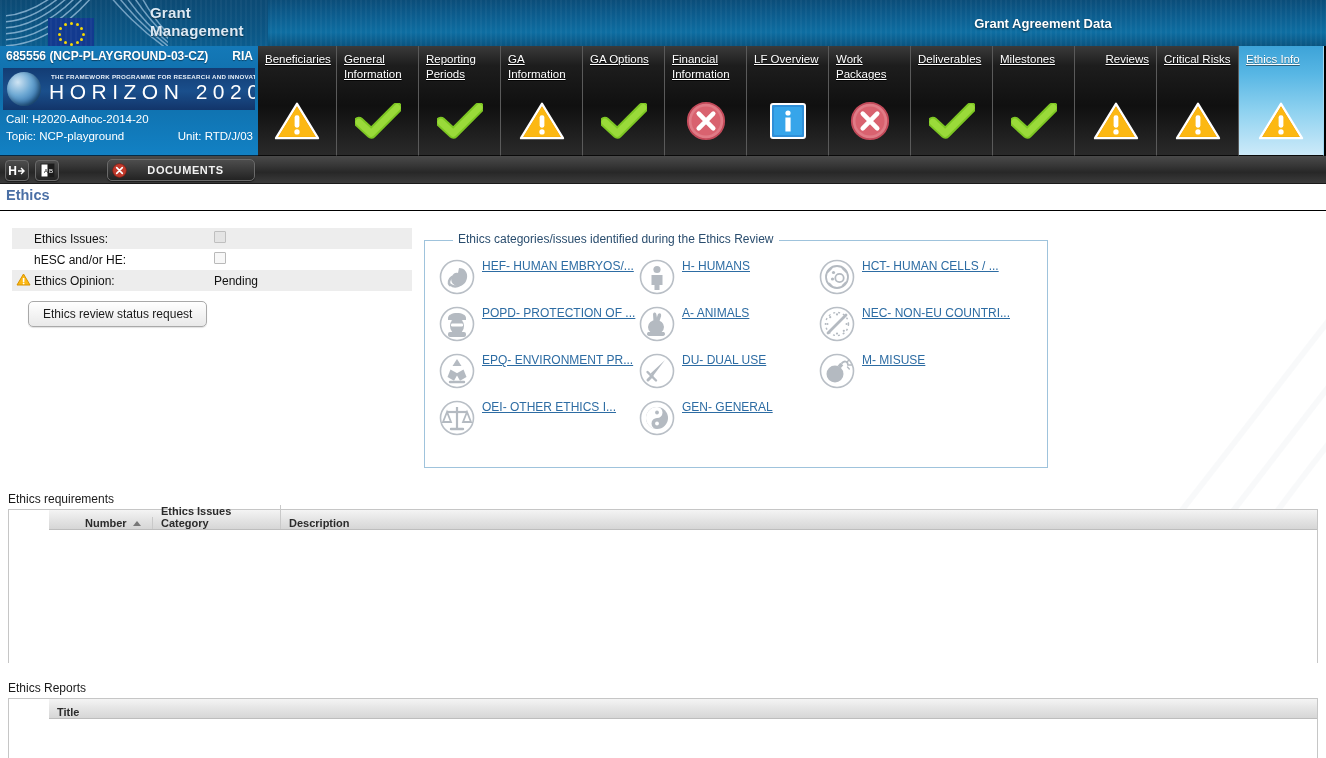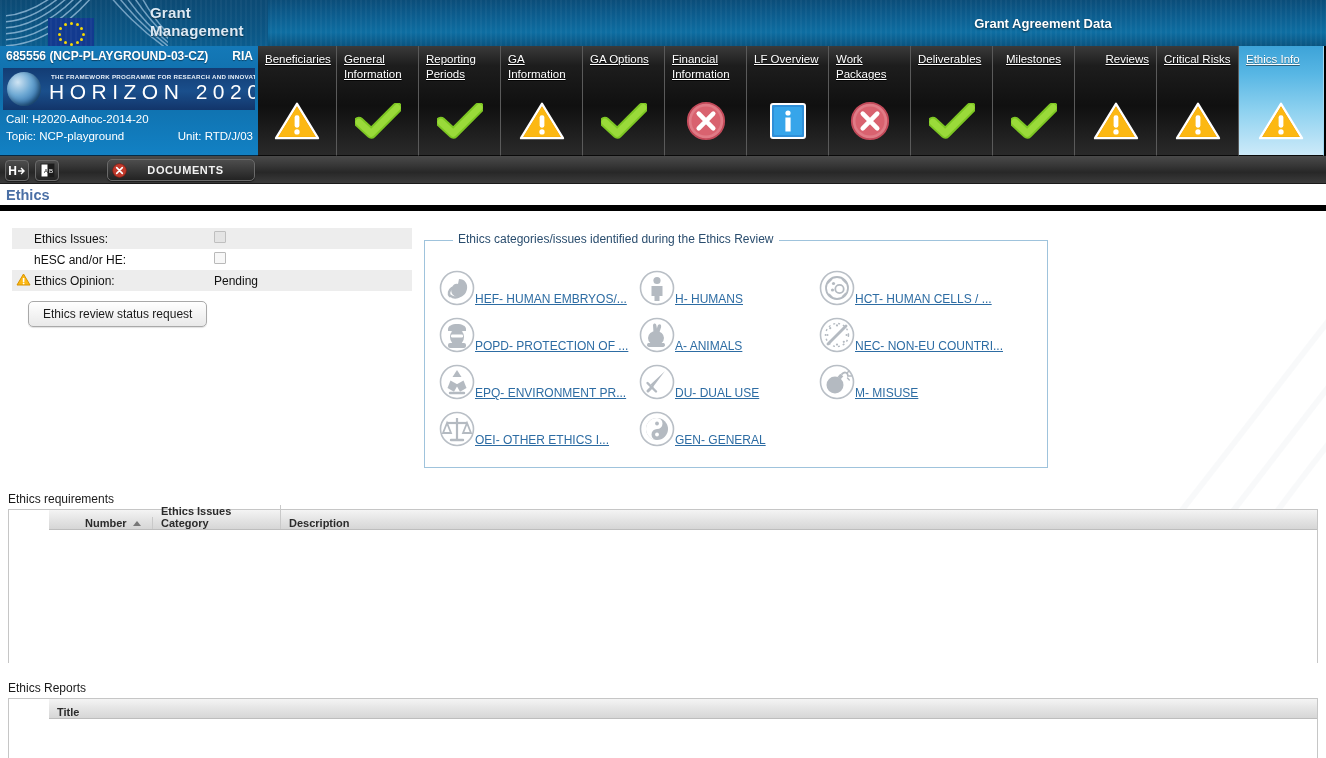--- a/index.html
+++ b/index.html
@@ -148,21 +148,21 @@
     border-radius: 5px; justify-content: flex-start; padding-left: 4px;
   }
   #tb-docs .dlabel {
     flex:1; text-align:center; font-size: 11px; font-weight: bold;
     letter-spacing: .6px; color:#f2f2f2; padding-right: 10px;
   }
 
   
   .page-title-bar {
     position: absolute; left: 0; top: 185px; width: 1326px; height: 26px;
-    border-bottom: 6px solid #000000; background: #ffffff;
+    border-bottom: 1px solid #000000; background: #ffffff;
   }
   .page-title {
     position: absolute; left: 6px; top: 2px;
     font-size: 14.5px; font-weight: bold; color: #4a6fa5;
   }
 
   
   .content { position:absolute; left:0; top:211px; width:1326px; height:547px; background:#fff; }
   .watermark {
     position:absolute; right:-40px; top:40px; width:360px; height:420px;
@@ -196,21 +196,21 @@
   }
   .catbox .legend {
     position:absolute; left:28px; top:-9px; background:#fff; padding: 0 5px;
     font-size: 12px; color:#2a4d6e;
   }
   .catgrid {
     position:absolute; left:0; top:18px; width:624px;
     display:grid; grid-template-columns: 200px 180px 244px;
     grid-auto-rows: 47px; padding-left: 14px;
   }
-  .catitem { display:flex; align-items:flex-end; }
+  .catitem { display:flex; align-items:flex-start; gap:7px; }
   .cat-ico { flex:0 0 auto; width:36px; height:36px; }
   .cat-link {
     font-size: 12px; color:#2d6ca3; text-decoration: underline; cursor:pointer;
     white-space: nowrap;
   }
 
   
   .tbl-caption { position:absolute; font-size: 12px; color:#1a1a1a; }
   .grid {
     position:absolute; border:1px solid #c6c6c6; background:#fff;
@@ -377,21 +377,21 @@
       </div>
       <div class="tab" style="width: 82px;">
         <div class="tlabel">Deliverables</div>
         <div class="ticon">
           <svg class="ico ico-check" viewBox="0 0 48 36">
             <path d="M4 19 L17 31 L44 4" stroke="#7dc623" stroke-width="11" fill="none" stroke-linecap="round" stroke-linejoin="round"></path>
             <path d="M4 19 L17 31 L44 4" stroke="#9ada3a" stroke-width="7" fill="none" stroke-linecap="round" stroke-linejoin="round"></path>
           </svg>
         </div>
       </div>
-      <div class="tab" style="width: 82px; text-align: center;">
+      <div class="tab" style="width: 82px;">
         <div class="tlabel">Milestones</div>
         <div class="ticon">
           <svg class="ico ico-check" viewBox="0 0 48 36">
             <path d="M4 19 L17 31 L44 4" stroke="#7dc623" stroke-width="11" fill="none" stroke-linecap="round" stroke-linejoin="round"></path>
             <path d="M4 19 L17 31 L44 4" stroke="#9ada3a" stroke-width="7" fill="none" stroke-linecap="round" stroke-linejoin="round"></path>
           </svg>
         </div>
       </div>
       <div class="tab" style="width: 82px; text-align: right;">
         <div class="tlabel">Reviews</div>

